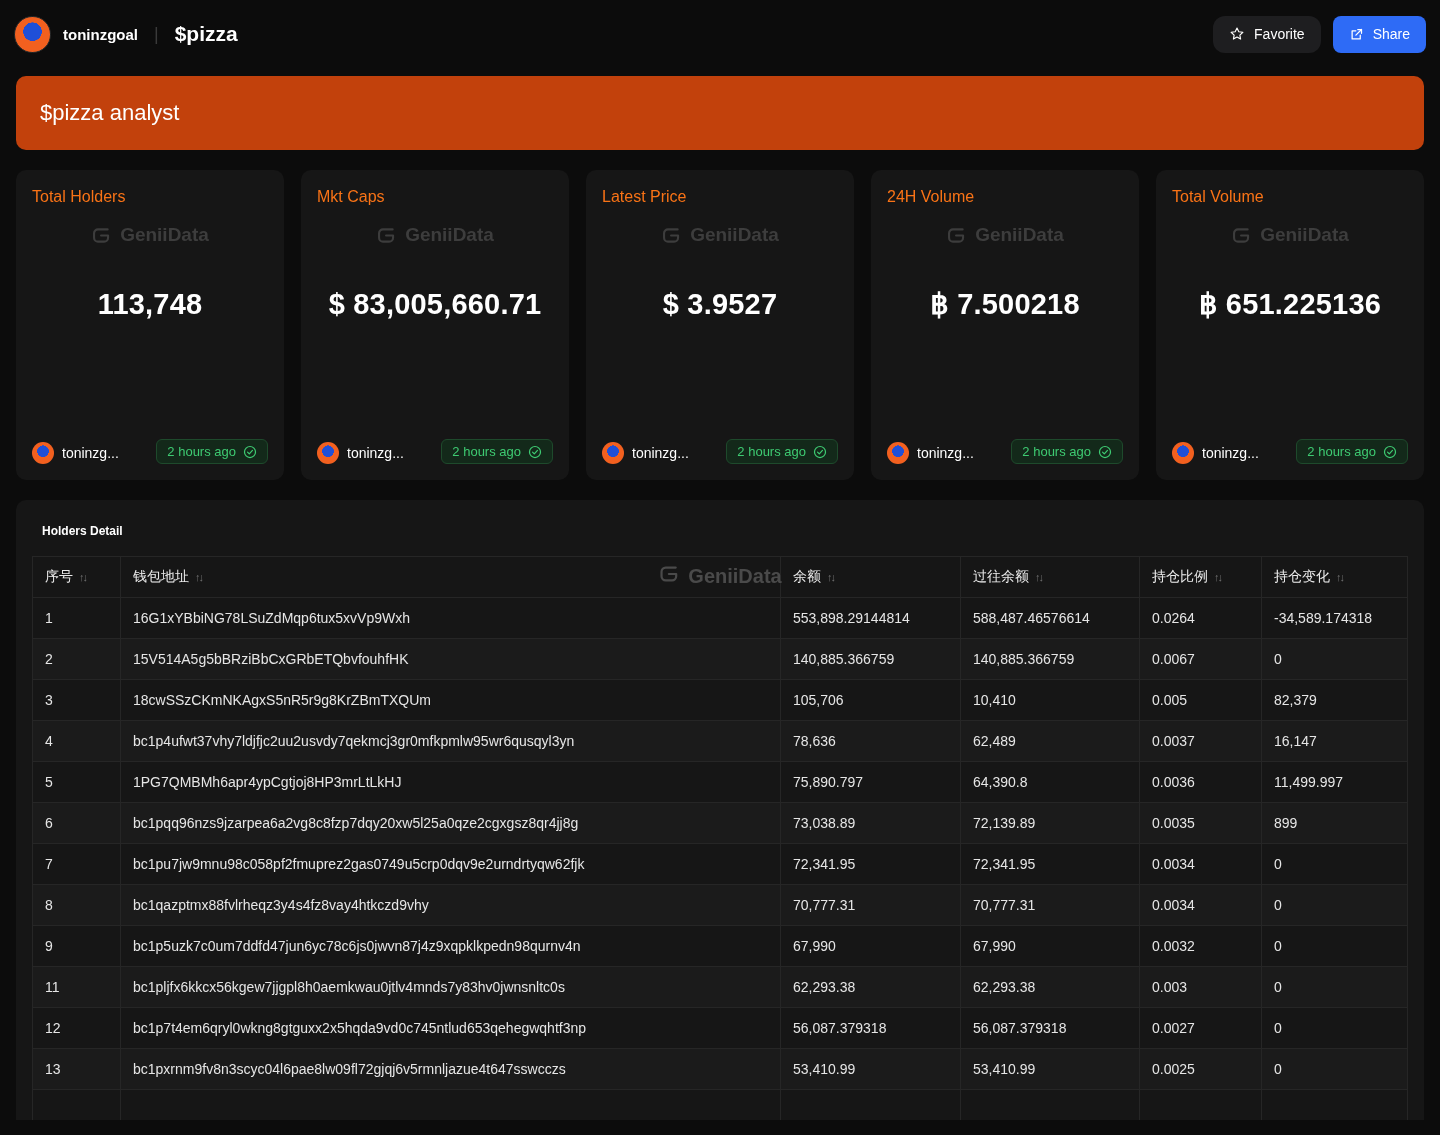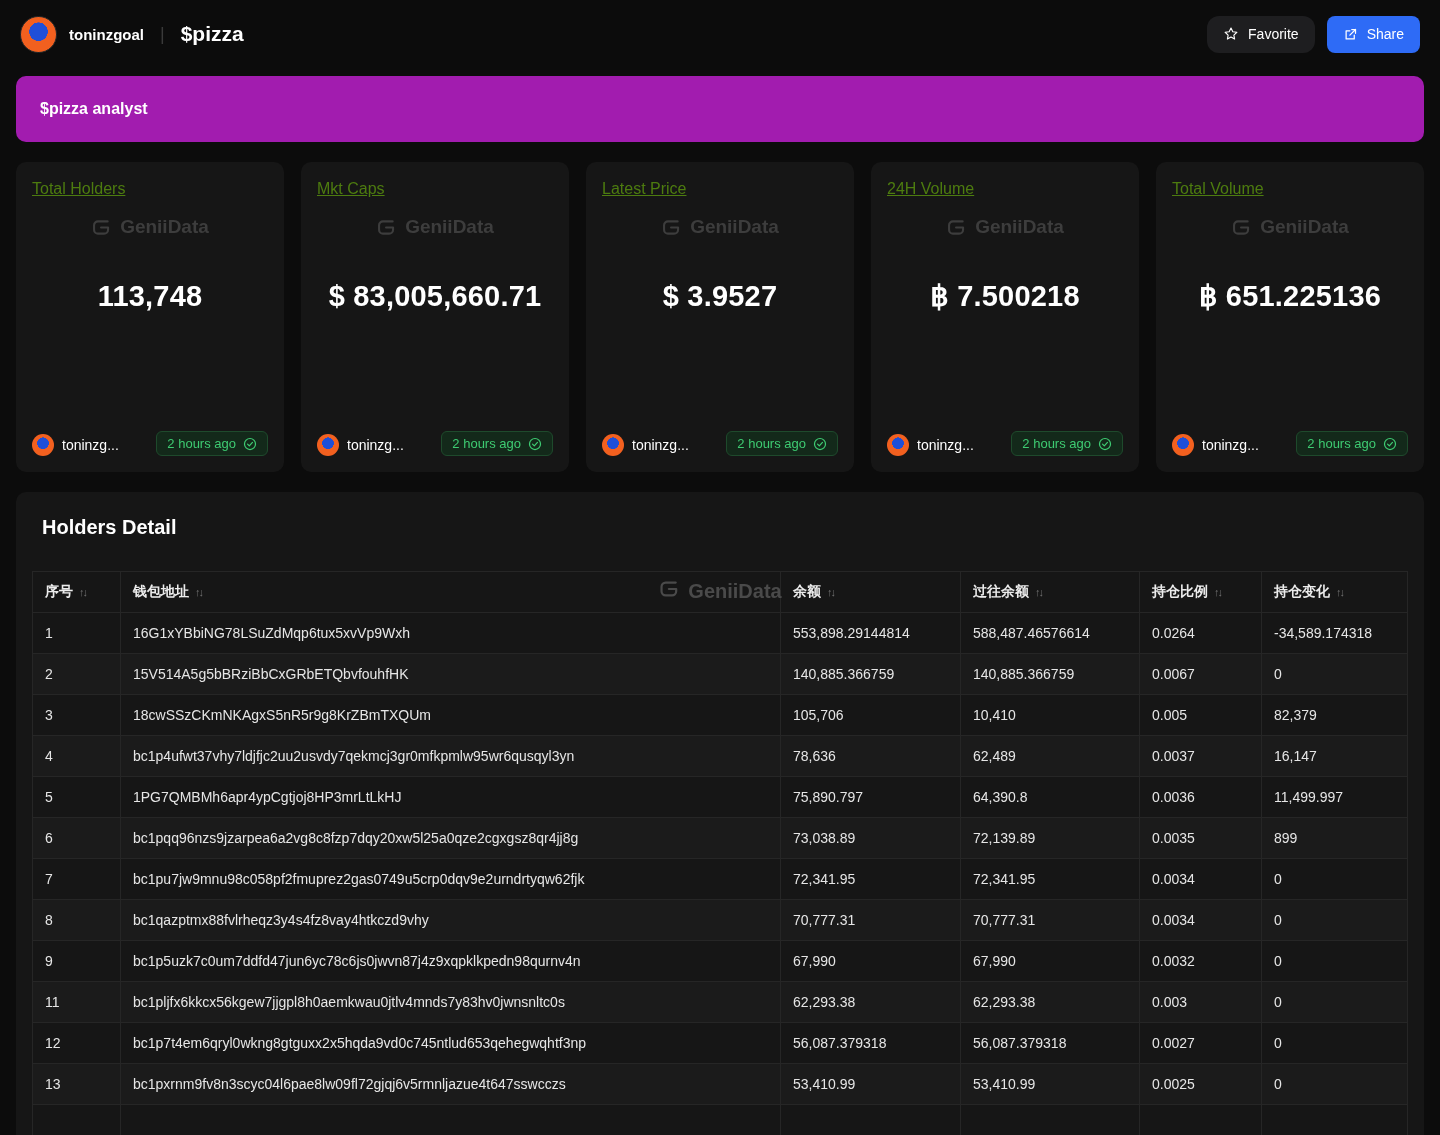--- a/index.html
+++ b/index.html
@@ -6,21 +6,21 @@
   html,body { width:1440px; height:1135px; overflow:hidden; }
   body {
     background:#0c0c0c;
     color:#fff;
     font-family:"Liberation Sans", sans-serif;
     -webkit-font-smoothing:antialiased;
   }
 
   
   .topbar {
-    height:68px; padding:0 20px;
+    height:68px; padding:0 14px;
     display:flex; align-items:center; justify-content:space-between;
   }
   .topbar-left { display:flex; align-items:center; }
   .brand-avatar {
     width:37px; height:37px; border-radius:50%;
     background:radial-gradient(circle at 50% 42%, #1f4fd8 0 34%, #f2601f 35%);
     border:1px solid #2a2a2a;
     flex:0 0 auto;
   }
   .brand-name { margin-left:12px; font-size:15px; font-weight:700; }
@@ -34,34 +34,34 @@
     font-family:"Liberation Sans", sans-serif;
   }
   .btn-favorite { background:#1e1e20;border-radius:12px; }
   .btn-share { background:#2e6bf6; }
   .btn svg { display:block; }
 
   
   .main { padding:8px 16px 0; }
 
   .title-card {
-    background:#a21caf; border-radius:10px;
+    background:#c2410c; border-radius:10px;
     padding:24px; margin-bottom:20px;
-    font-size:16px; font-weight:700;
+    font-size:22px; font-weight:400;
   }
 
   
   .stats-row { display:flex; gap:17px; margin-bottom:20px; }
   .stat-card {
     flex:1 1 0; min-width:0; height:310px;
     background:#161616; border-radius:10px;
     padding:18px 16px 16px;
     display:flex; flex-direction:column;
   }
-  .stat-title { font-size:16px; font-weight:500; color:#4d7c0f;text-decoration:underline; }
+  .stat-title { font-size:16px; font-weight:500; color:#f97316; }
   .wm {
     display:flex; align-items:center; justify-content:center; gap:8px;
     color:#3d3d3d; font-size:19px; font-weight:700;
     margin-top:18px; user-select:none;
   }
   .wm svg { display:block; }
   .stat-mid {
     flex:1; display:flex; justify-content:center; align-items:flex-start;
     padding-top:42px;
   }
@@ -82,35 +82,35 @@
     background:#13291a; border:1px solid #1e4a2c; border-radius:6px;
     color:#3ecb72; font-size:13px; padding:4px 10px;
   }
   .time-badge svg { display:block; }
 
   
   .holders-card {
     background:#161616; border-radius:10px 10px 0 0;
     padding:22px 16px 0;
   }
-  .holders-title { font-size:20px; font-weight:700; margin:2px 0 32px 10px; }
+  .holders-title { font-size:12px; font-weight:700; margin:2px 0 18px 10px; }
   .table-wrap { position:relative; }
   .table-wm {
     position:absolute; top:7px; left:50%; transform:translateX(-50%);
     display:flex; align-items:center; gap:8px;
     color:#4a4a4a; font-size:20px; font-weight:700;
     pointer-events:none; z-index:2; user-select:none;
   }
   table { width:100%; border-collapse:collapse; font-size:14px; table-layout:fixed; }
   th, td {
     border:1px solid #262626;
     padding:0 12px; text-align:left;
     white-space:nowrap; overflow:hidden; text-overflow:ellipsis;
   }
-  th { height:41px; font-weight:700; color:#ececec;margin-left:32px; }
+  th { height:41px; font-weight:400; color:#ececec;margin-left:32px; }
   td { height:41px; color:#e6e6e6; font-weight:400; }
   tbody tr:nth-child(even) { background:rgba(255,255,255,0.025); }
   tbody tr.partial td { height:30px; border-bottom:none; }
   .sort { color:#707070; font-size:11px; margin-left:6px; letter-spacing:-2px; cursor:pointer; }
 </style>
 </head>
 <body>
 
 <div class="topbar">
   <div class="topbar-left">

